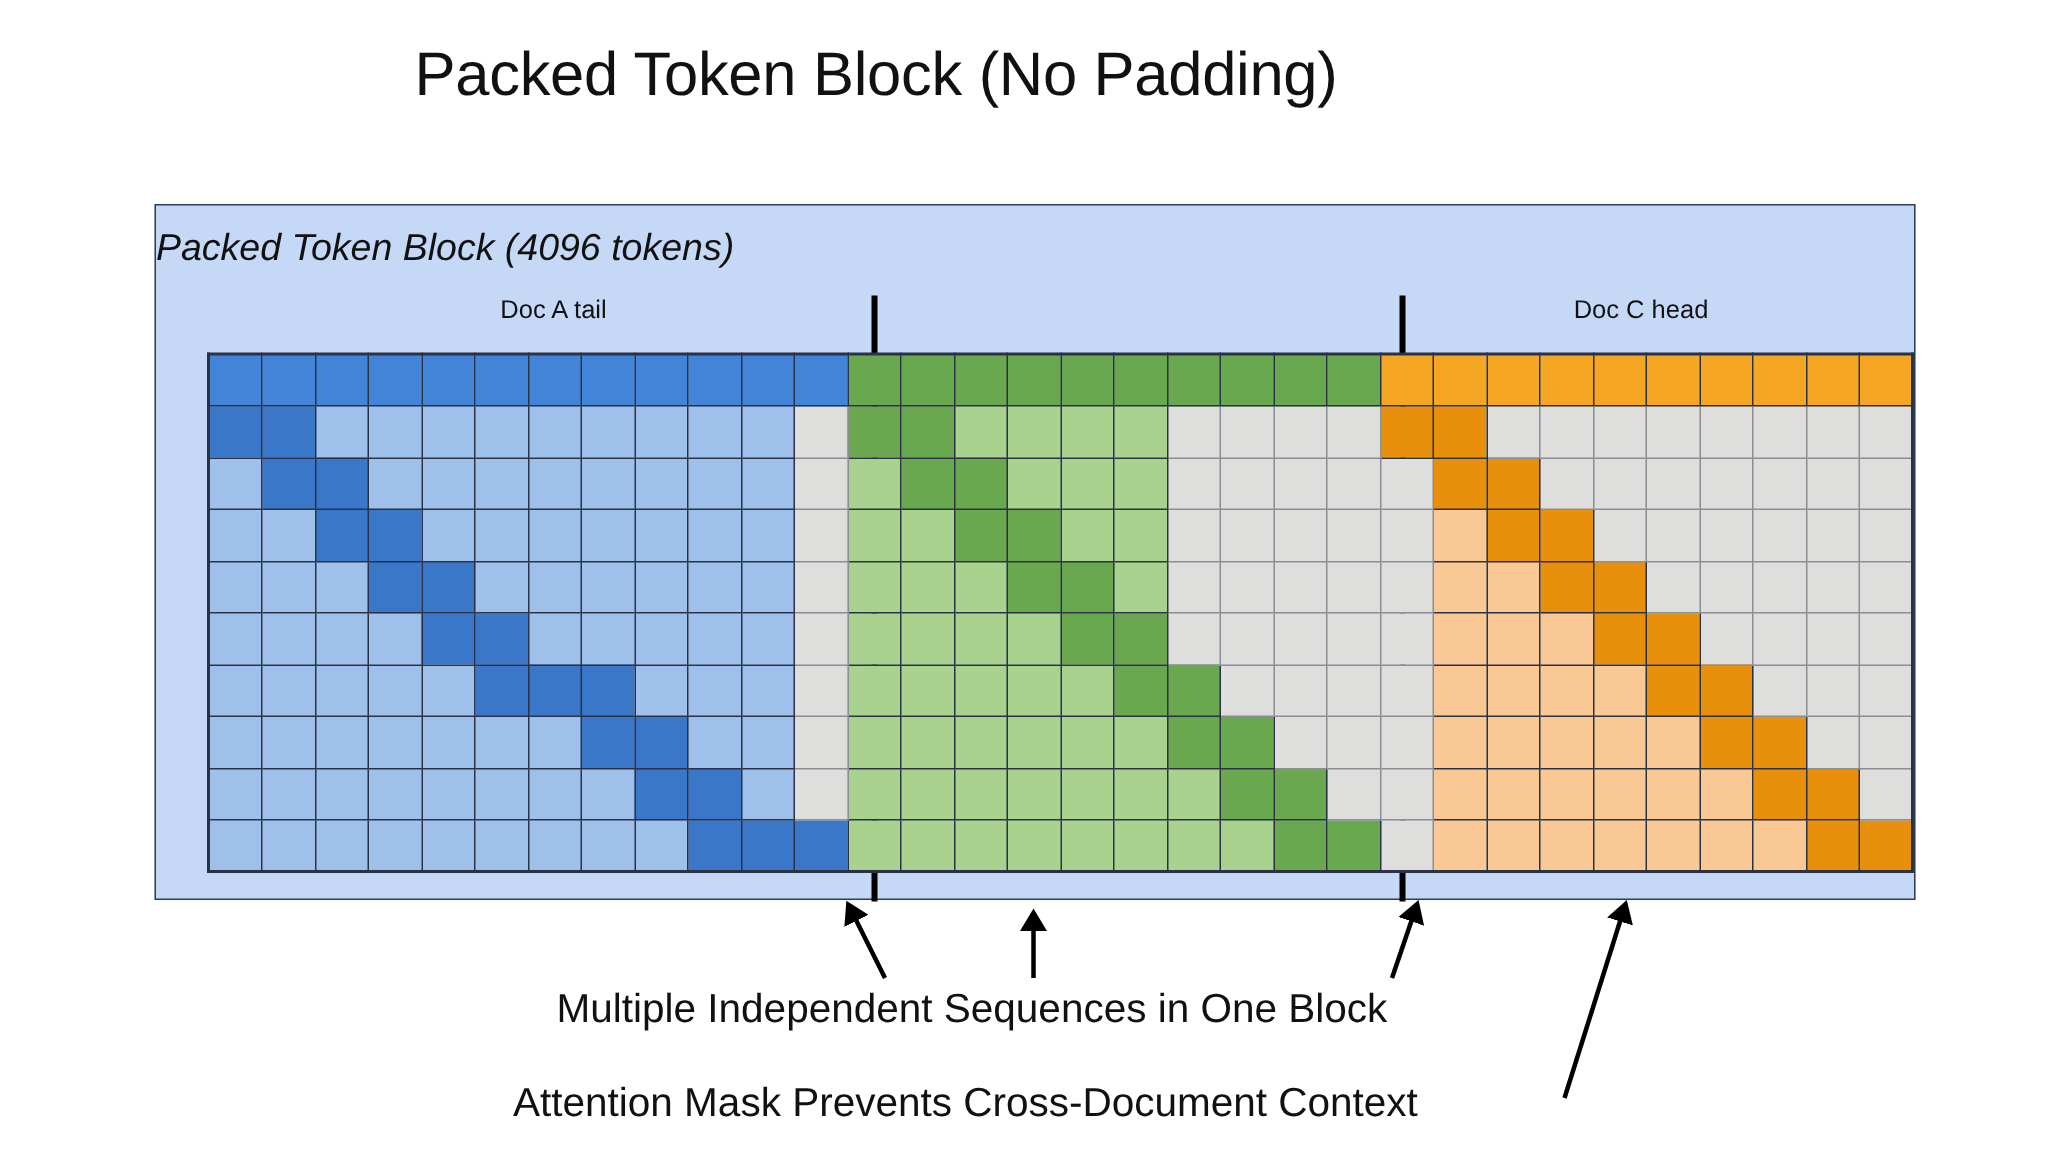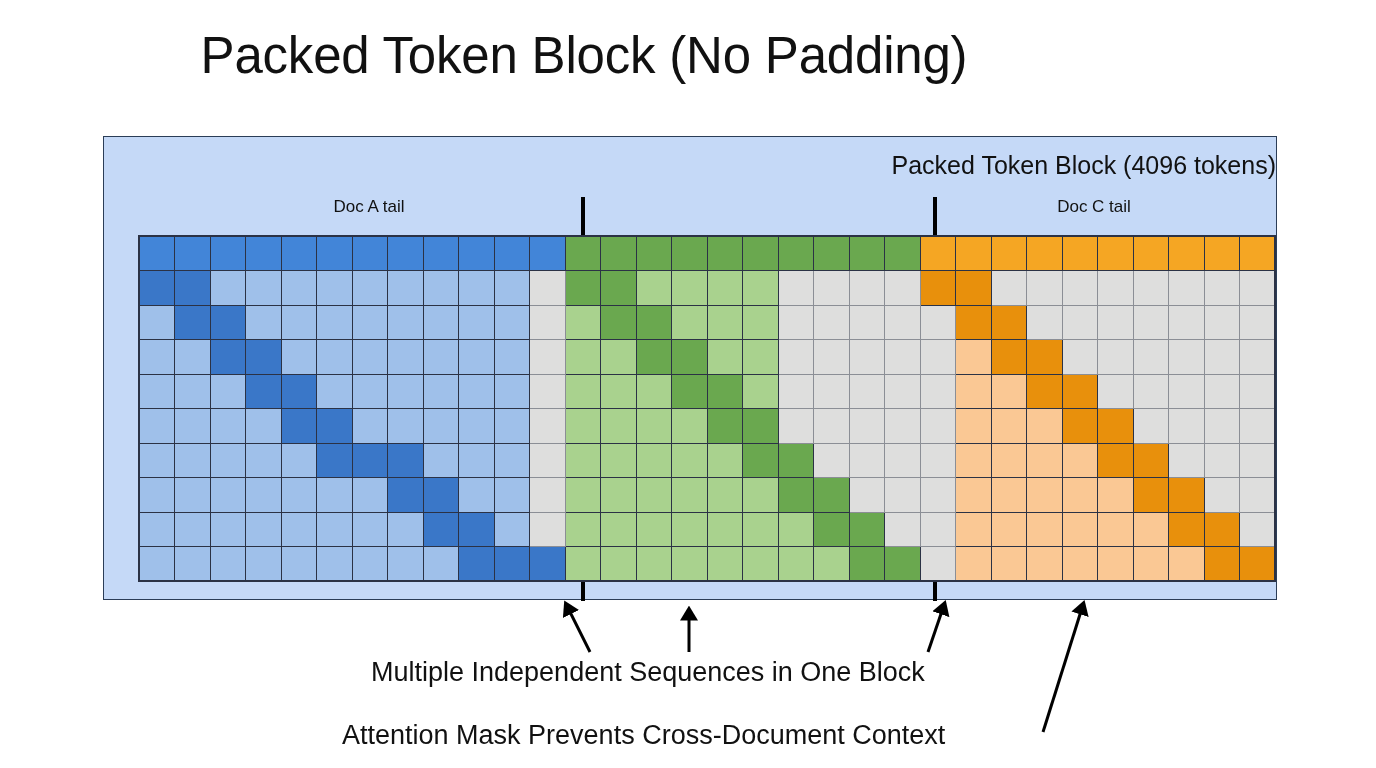--- a/index.html
+++ b/index.html
@@ -17,21 +17,21 @@
     position: relative;
   }
 
   
   #page-title {
     position: absolute;
     top: 26px;
     left: 0;
     width: 1168px;
     text-align: center;
-    font-size: 51px;
+    font-size: 41px;
     font-weight: 400;
     letter-spacing: -0.2px;
     color: #111111;
   }
 
   
   #block-panel {
     position: absolute;
     left: 103px;
     top: 136px;
@@ -40,23 +40,24 @@
     background: #c5d9f7;
     border: 1.5px solid #2b3d57;
     box-sizing: border-box;
   }
 
   #block-caption {
     position: absolute;
     top: 14px;
     left: 0;
     width: 100%;
-    text-align: right;
+    text-align: left;
     font-size: 25px;
     color: #111111;
+    font-style: italic;
   }
 
   
   .seg-label {
     position: absolute;
     top: 60px;
     text-align: center;
     font-size: 17px;
     color: #111111;
     white-space: nowrap;
@@ -122,21 +123,21 @@
 </head>
 <body>
 
 <div id="page-title">Packed Token Block (No Padding)</div>
 
 <div id="block-panel">
 
   <div id="block-caption">Packed Token Block (4096 tokens)</div>
 
   <div class="seg-label" style="left:110px; width:310px;">Doc A tail</div>
-  <div class="seg-label" style="left:840px; width:300px;">Doc C tail</div>
+  <div class="seg-label" style="left:840px; width:300px;">Doc C head</div>
 
   <div class="separator" style="left:477px; top:60px; height:404px;"></div>
   <div class="separator" style="left:829px; top:60px; height:404px;"></div>
 
   <table id="token-grid">
     <tbody>
         <tr>
           <td class="c-blue-head"></td>
           <td class="c-blue-head"></td>
           <td class="c-blue-head"></td>

